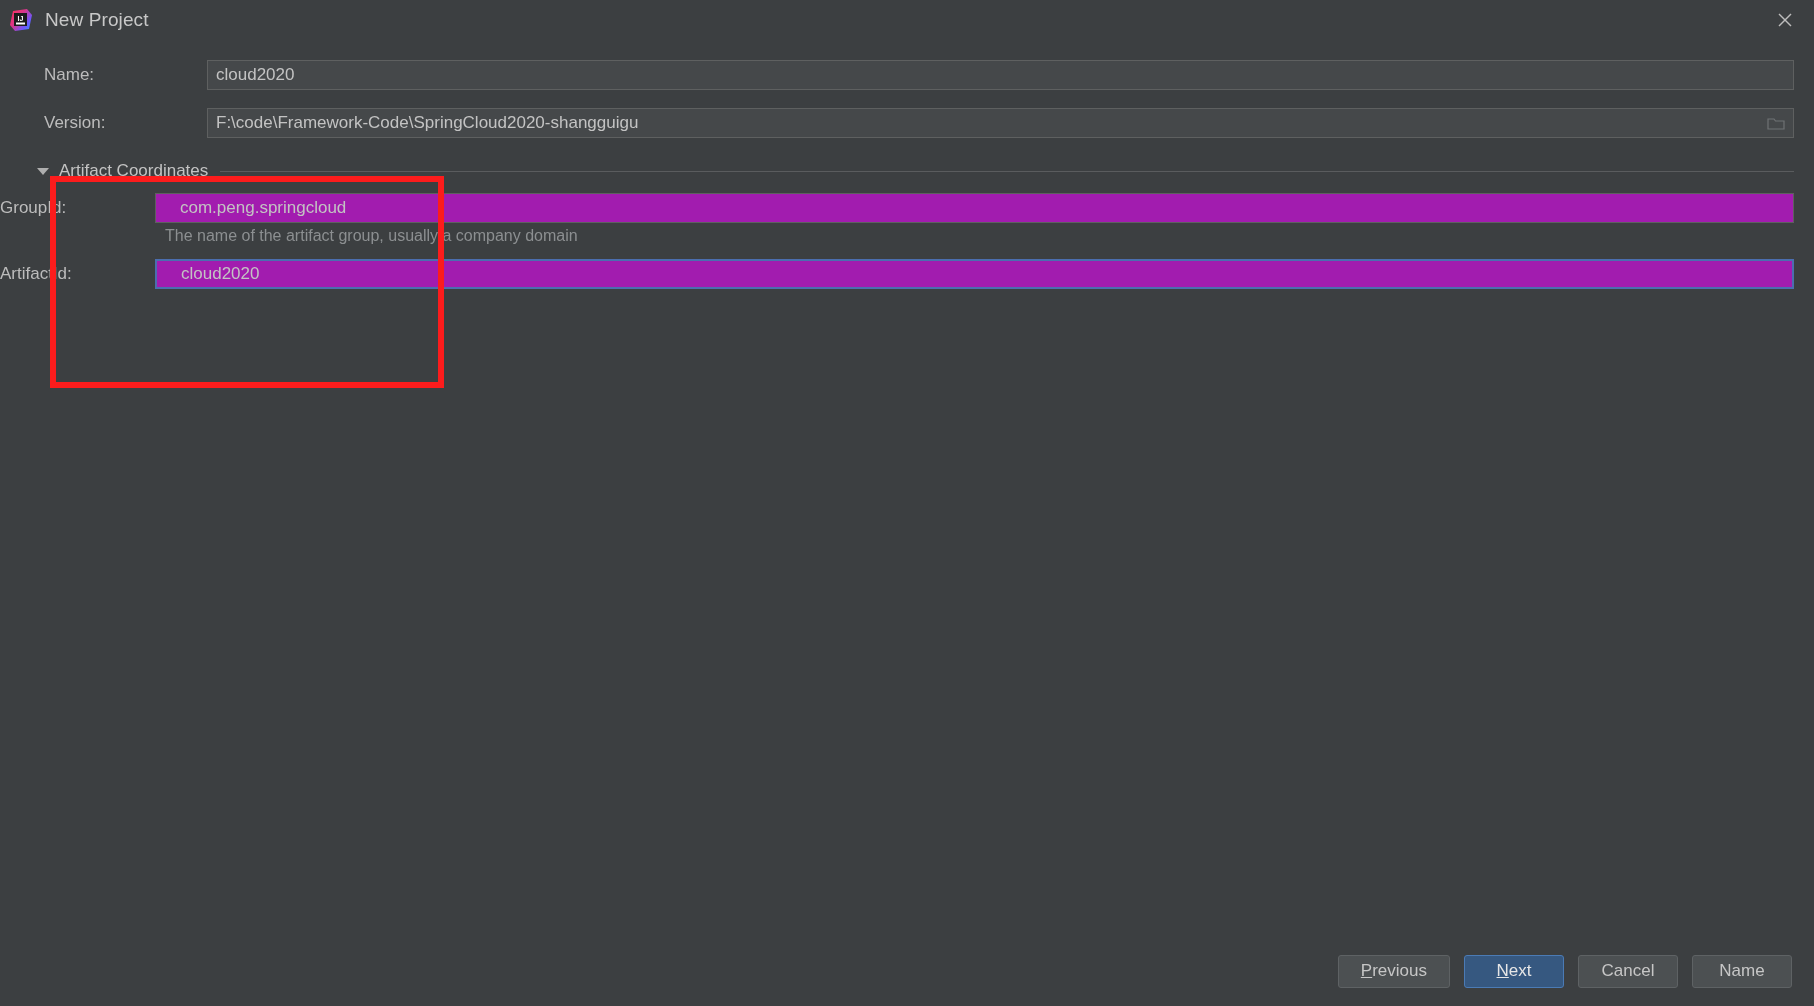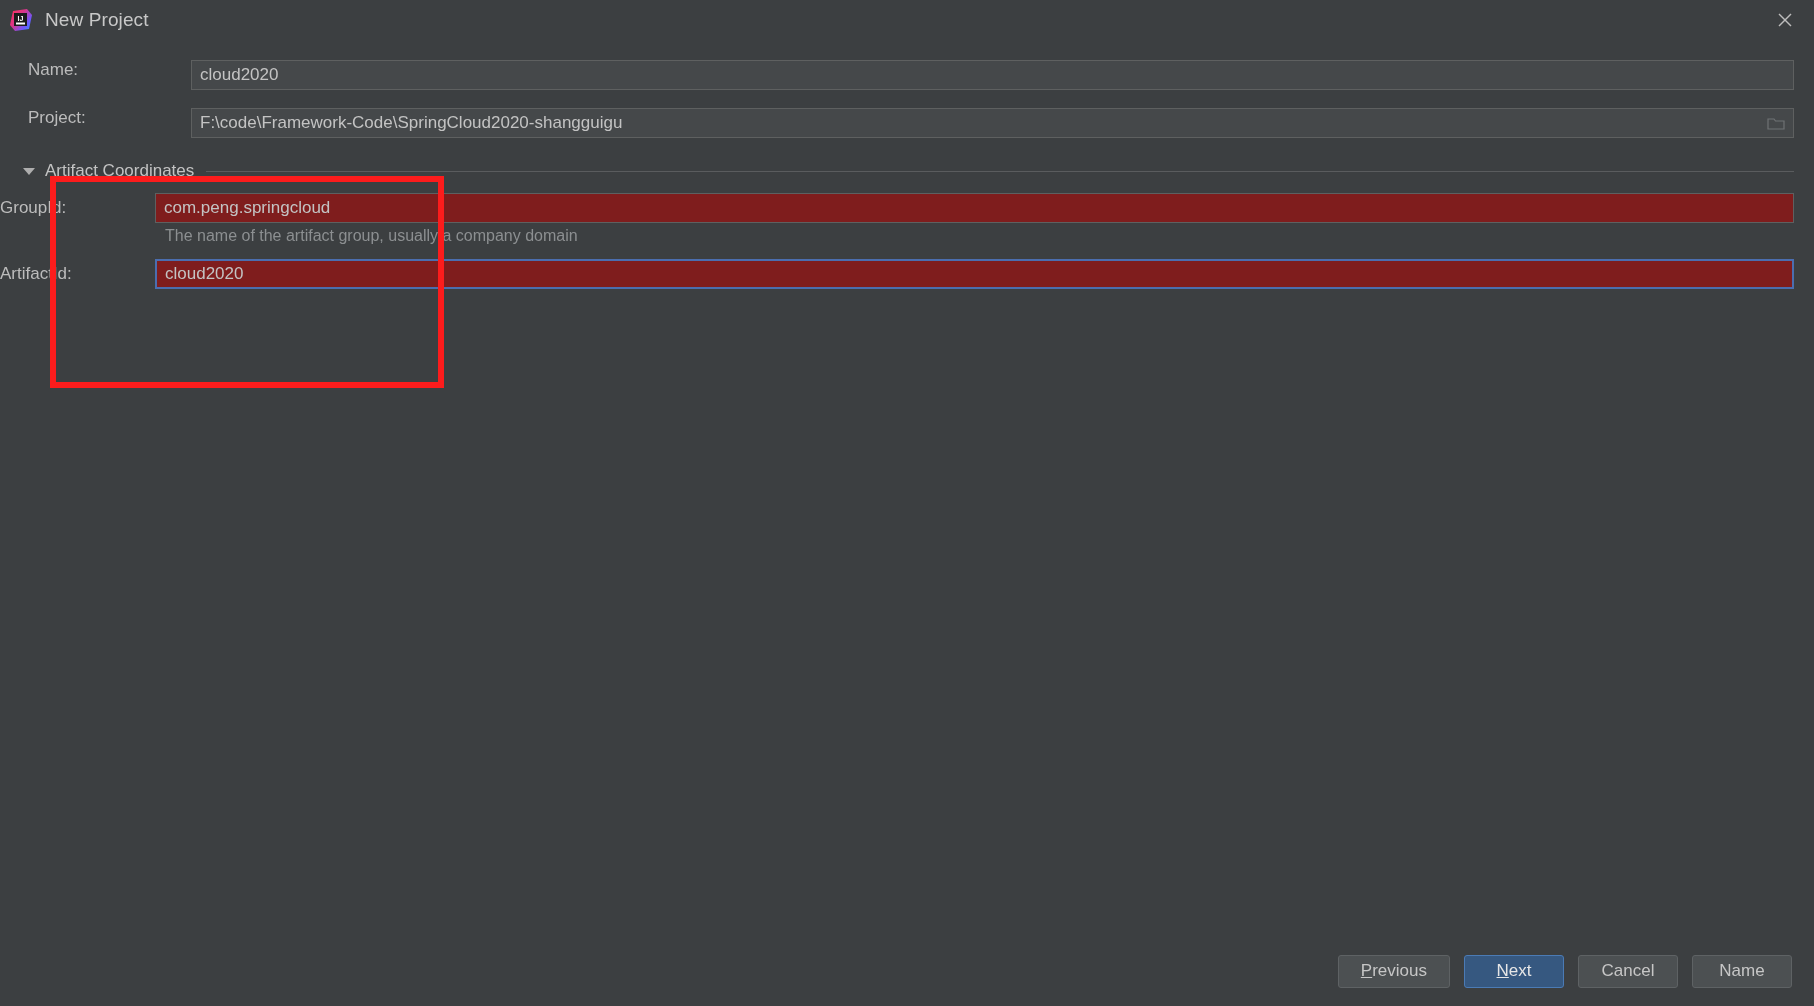--- a/index.html
+++ b/index.html
@@ -53,22 +53,23 @@
   .close-btn svg { display: block; }
 
   
   .content {
     position: relative;
     padding: 0 0 0 0;
   }
 
   .row {
     display: flex;
-    align-items: flex-start;
+    align-items: center;
     height: 30px;
+    padding-left: 16px;
   }
   .row-name  { margin-top: 20px; }
   .row-loc   { margin-top: 18px; }
 
   .lbl {
     font-size: 17px;
     color: #bcbcbc;
     text-align: left;
     flex: 0 0 auto;
     padding-left: 28px;
@@ -108,21 +109,21 @@
     align-items: center;
     justify-content: center;
     cursor: default;
   }
 
   
   .section-head {
     display: flex;
     align-items: center;
     margin-top: 23px;
-    padding-left: 23px;
+    padding-left: 37px;
     padding-right: 20px;
   }
   .tri {
     width: 0; height: 0;
     border-left: 6px solid transparent;
     border-right: 6px solid transparent;
     border-top: 7px solid #aeaeae;
     margin-right: 10px;
     flex: 0 0 auto;
     cursor: default;
@@ -148,27 +149,27 @@
   }
   .ac-lbl {
     font-size: 17px;
     color: #bcbcbc;
     text-align: left;
     flex: 0 0 auto;
     width: 155px;
     padding-right: 10px;
   }
   .ac-field {
-    background: #7f1d1d;
+    background: #a21caf;
     border: 1px solid #5e6060;
     height: 30px;
     line-height: 28px;
     font-size: 17px;
     color: #c3c3c3;
-    padding: 0 8px;
+    padding: 0 24px;
     flex: 1 1 auto;
     margin-right: 20px;
     white-space: nowrap;
     overflow: hidden;
   }
   .ac-field.focused {
     border: 2px solid #4b6eaf;
     line-height: 26px;
   }
   .ac-hint {
@@ -258,21 +259,21 @@
 </div>
 
 <div class="content">
 
   <div class="row row-name">
     <span class="lbl">Name:</span>
     <div class="field">cloud2020</div>
   </div>
 
   <div class="row row-loc">
-    <span class="lbl">Project:</span>
+    <span class="lbl">Version:</span>
     <div class="loc-wrap">
       <div class="field with-icon">F:\code\Framework-Code\SpringCloud2020-shangguigu</div>
       <span class="browse-icon">
         <svg width="18" height="15" viewBox="0 0 18 15">
           <path d="M1 3 L1 13 L17 13 L17 5 L8.5 5 L7 3 Z" fill="none" stroke="#6f7274" stroke-width="1.2"></path>
         </svg>
       </span>
     </div>
   </div>
 

